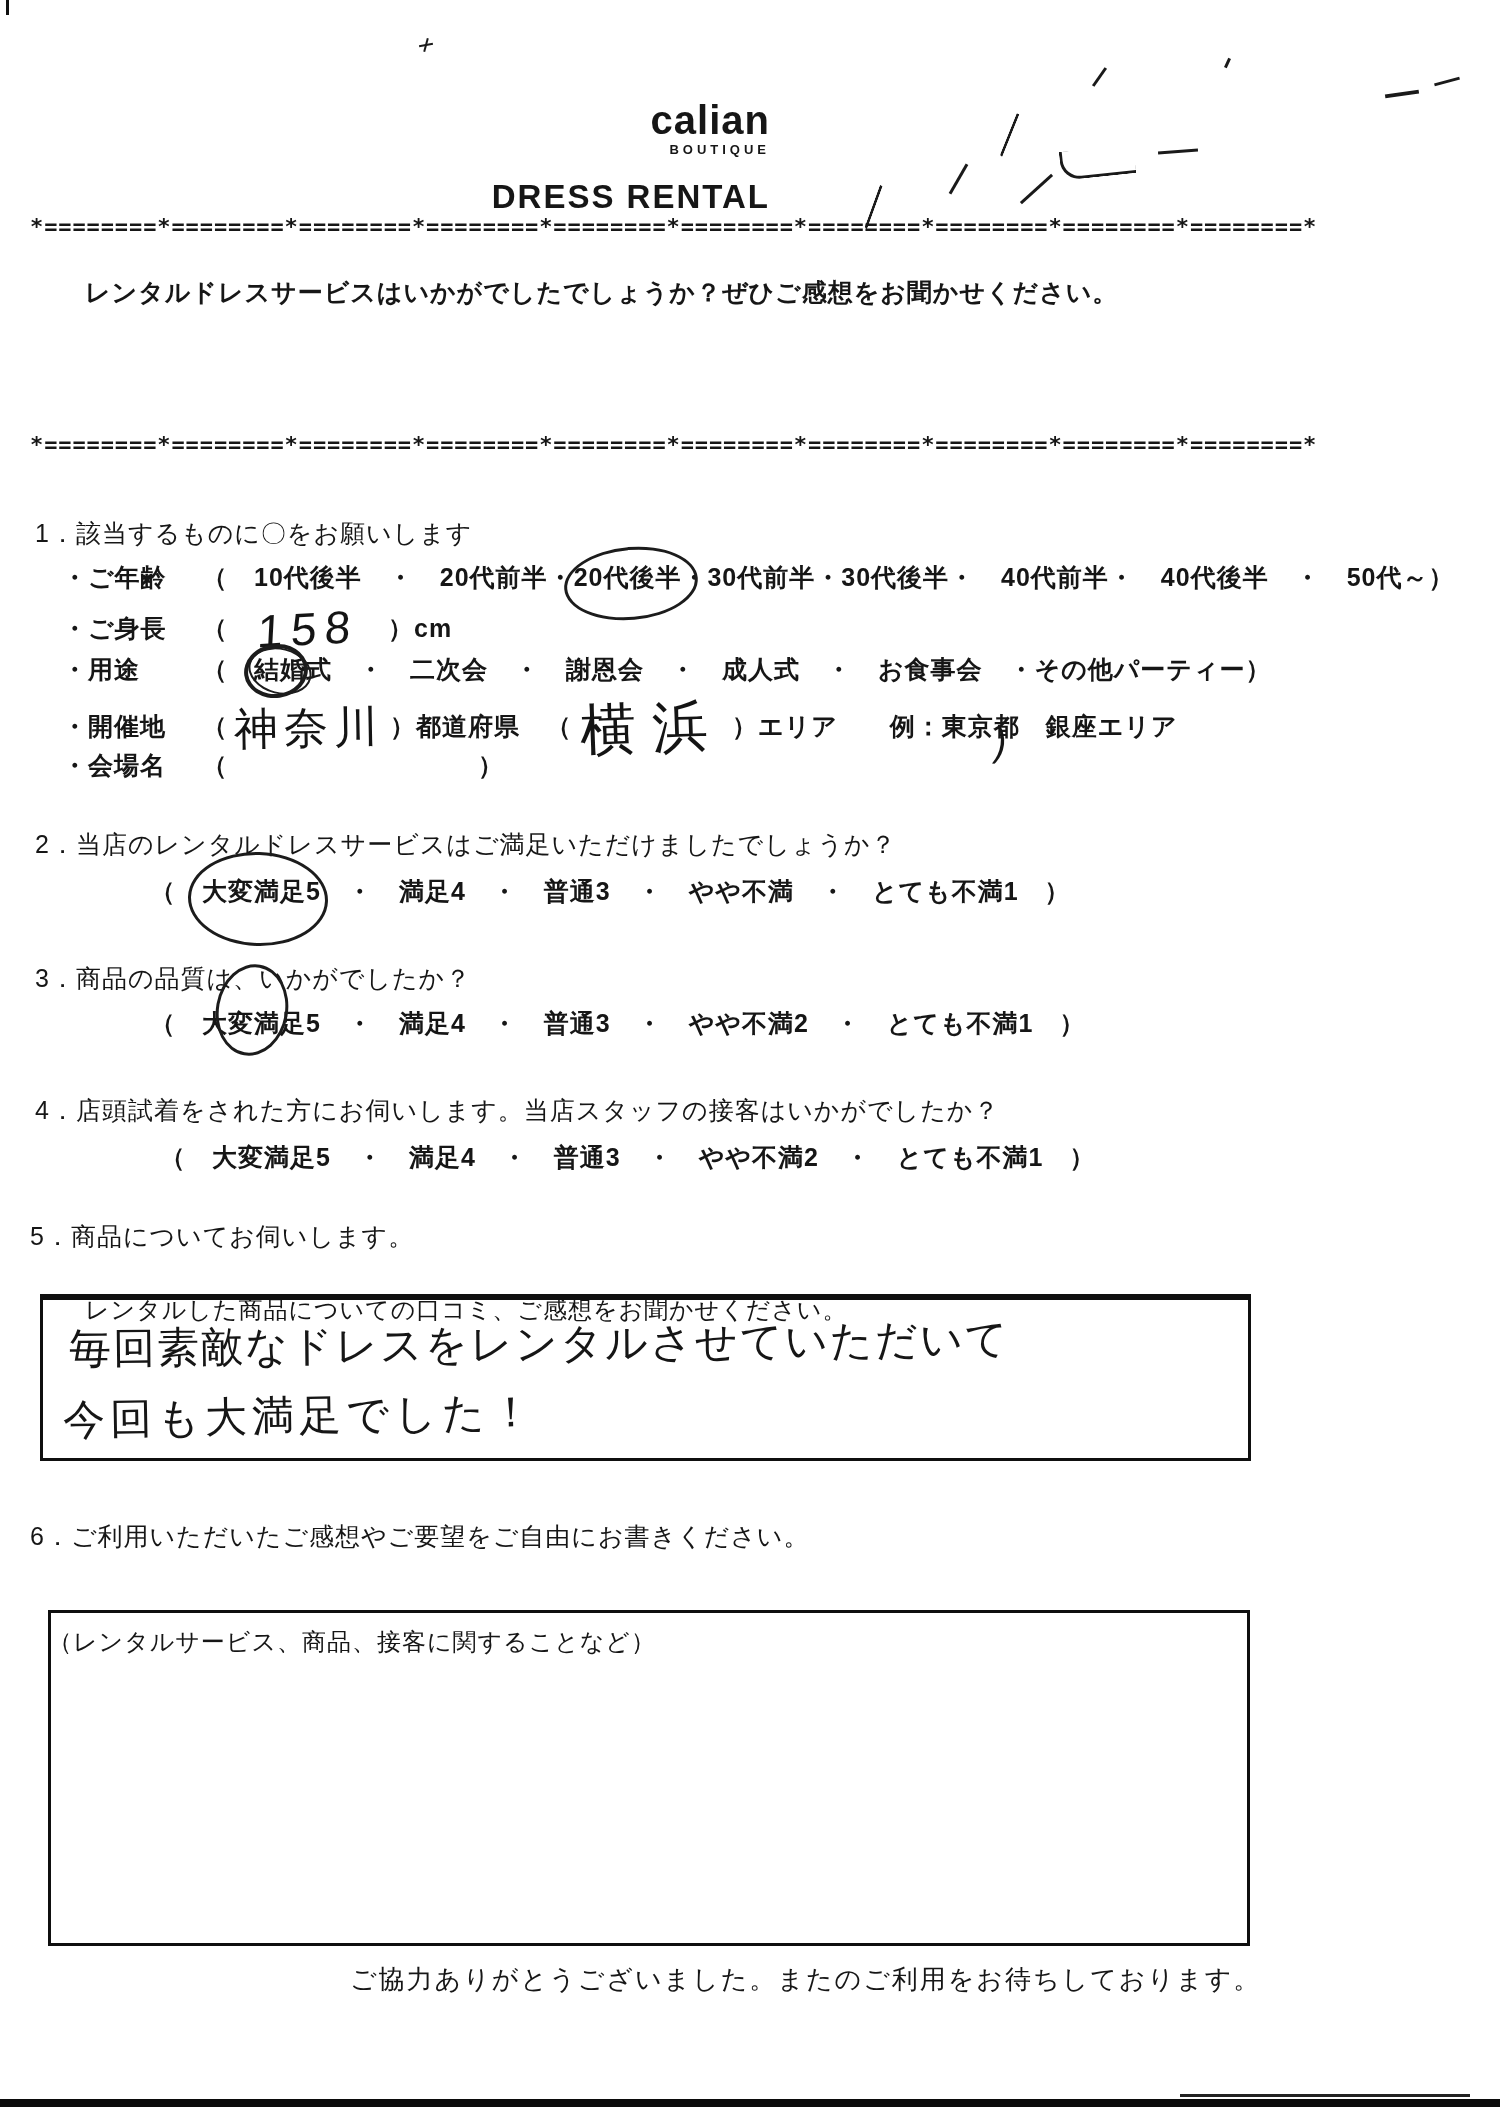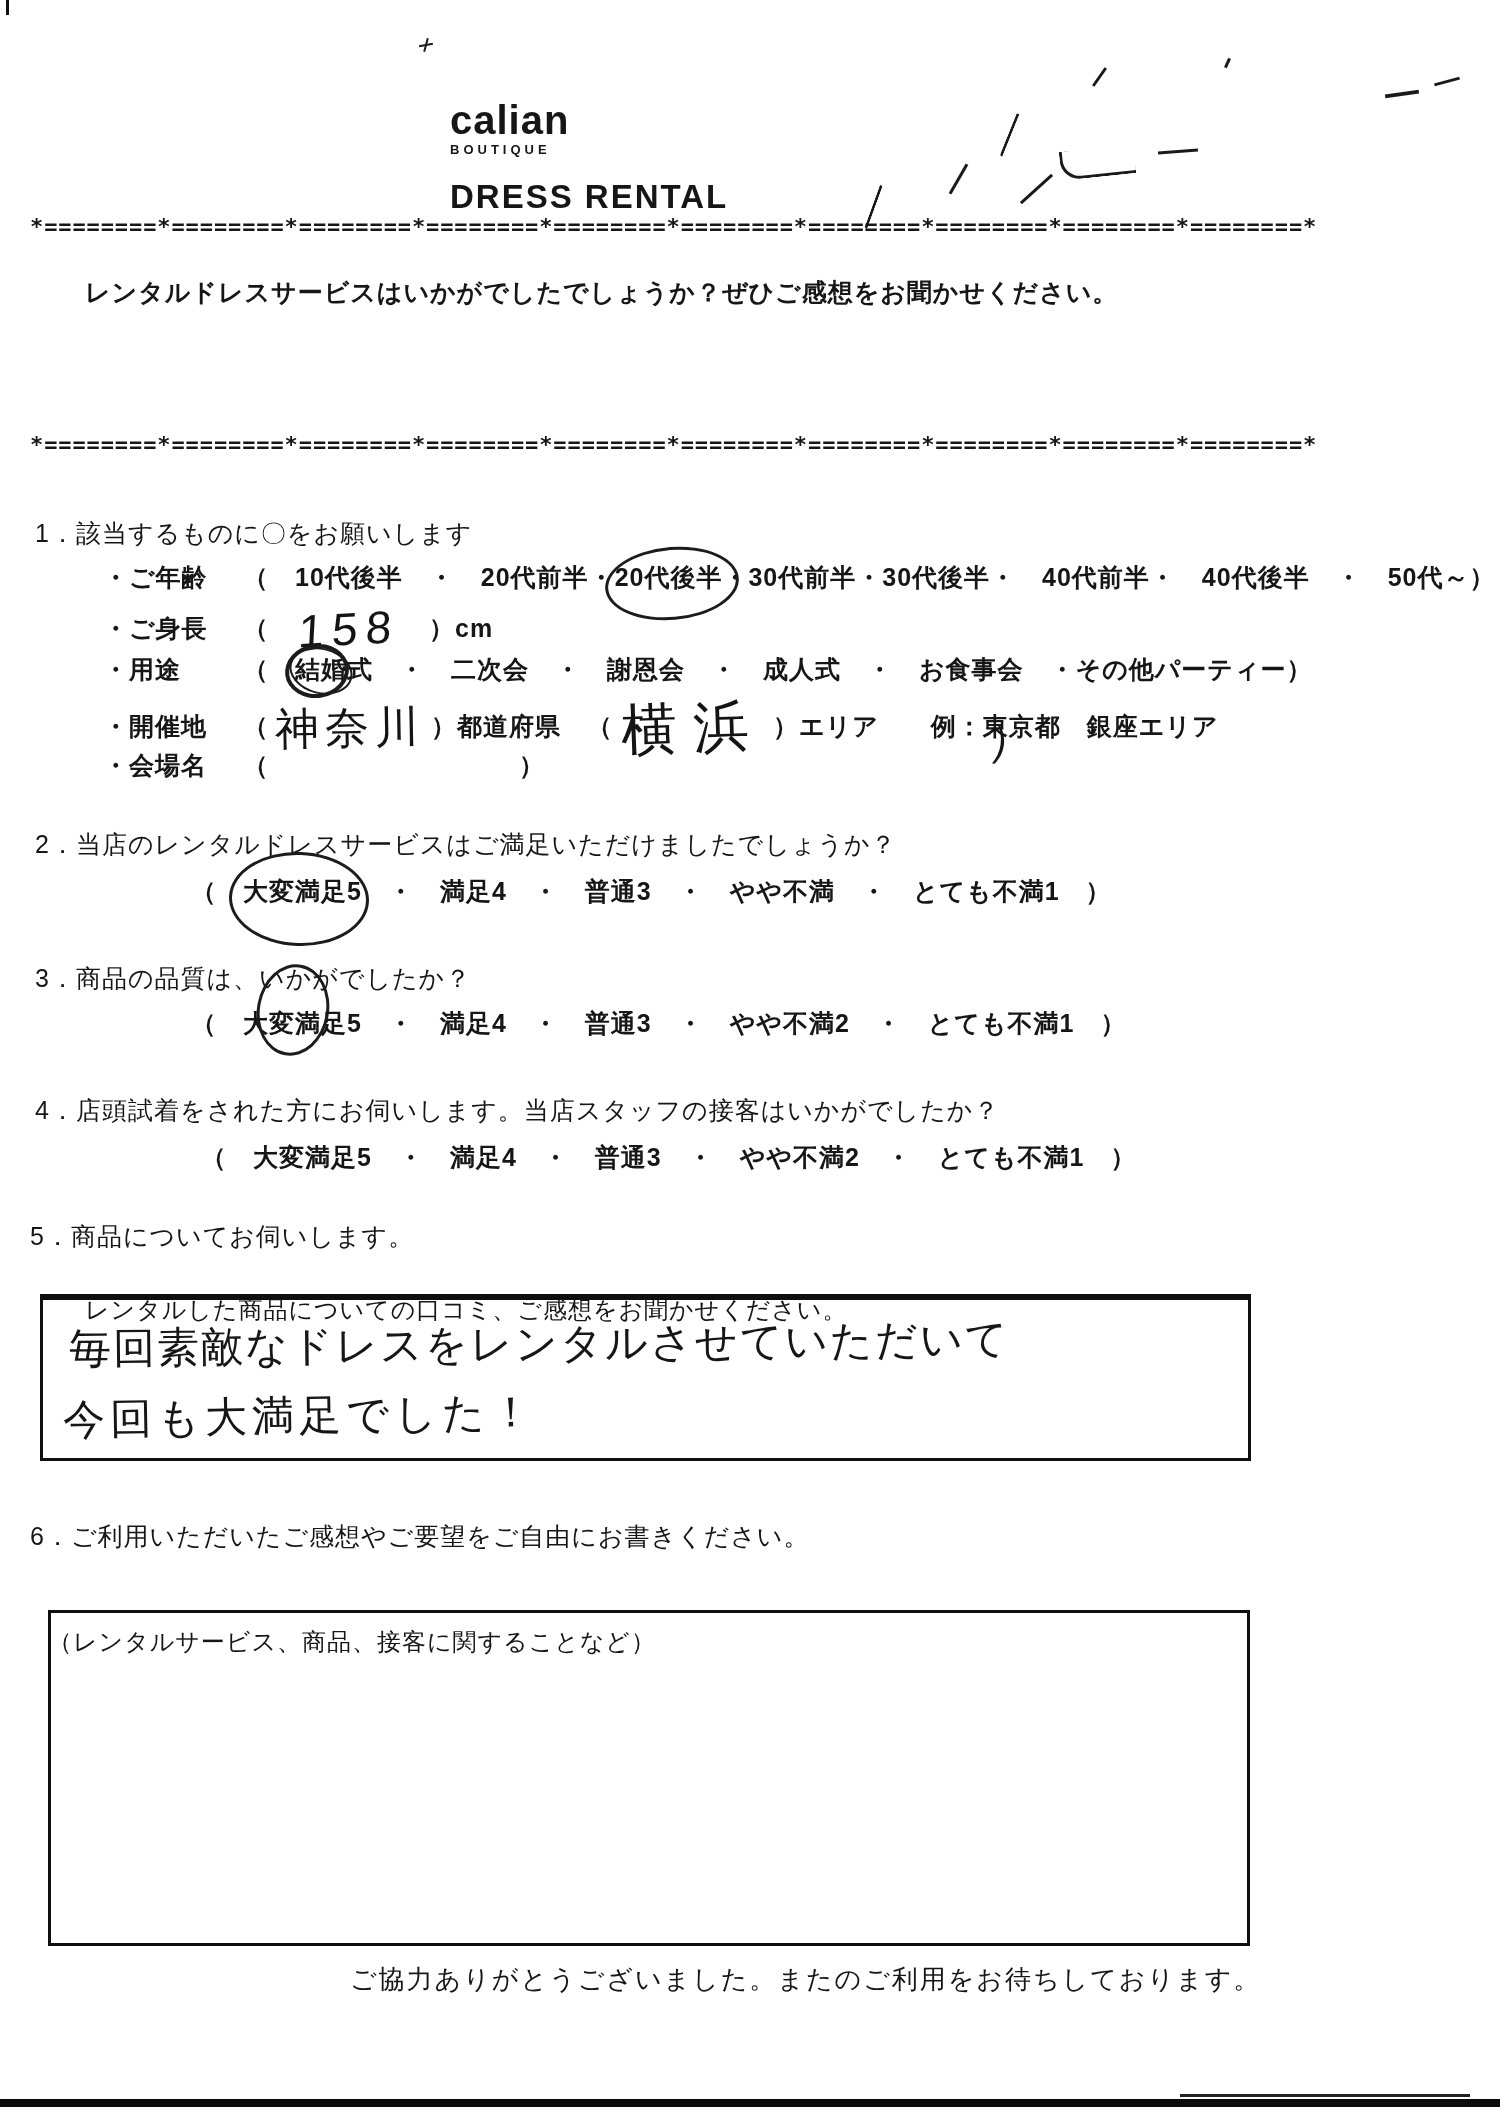--- a/index.html
+++ b/index.html
@@ -3,24 +3,24 @@
 <meta charset="utf-8">
 <style>
   html,body{margin:0;padding:0;}
   body{
     width:1500px;height:2127px;background:#ffffff;position:relative;overflow:hidden;
     font-family:"Liberation Sans","DejaVu Sans",sans-serif;color:#161616;
     -webkit-font-smoothing:none;
   }
   .abs{position:absolute;}
   .print{font-weight:400;font-size:25px;letter-spacing:1px;white-space:nowrap;}
-  .row{position:absolute;left:62px;white-space:nowrap;font-weight:700;font-size:25px;line-height:34px;letter-spacing:1px;margin-left:41px;}
+  .row{position:absolute;left:62px;white-space:nowrap;font-weight:700;font-size:25px;line-height:34px;letter-spacing:1px;}
   .rlabel{display:inline-block;width:140px;}
   
-  #header{top:100px;left:450px;width:320px;text-align:left;}
+  #header{top:100px;left:450px;width:320px;text-align:right;}
   #logo{font-size:40px;font-weight:700;letter-spacing:1px;line-height:1;}
   #logo-sub{font-size:13px;font-weight:700;letter-spacing:4px;line-height:1;margin-top:3px;}
   #title{font-size:33px;font-weight:700;letter-spacing:2px;line-height:1;margin-top:24px;}
   
   .divider{position:absolute;left:30px;width:1290px;overflow:hidden;white-space:nowrap;
     font-family:"DejaVu Sans Mono",monospace;font-weight:700;font-size:22px;letter-spacing:0.9px;}
   
   #intro{top:268px;left:85px;font-weight:700;font-size:25px;line-height:48px;letter-spacing:1px;white-space:nowrap;}
   
   .circled{position:relative;display:inline-block;}

